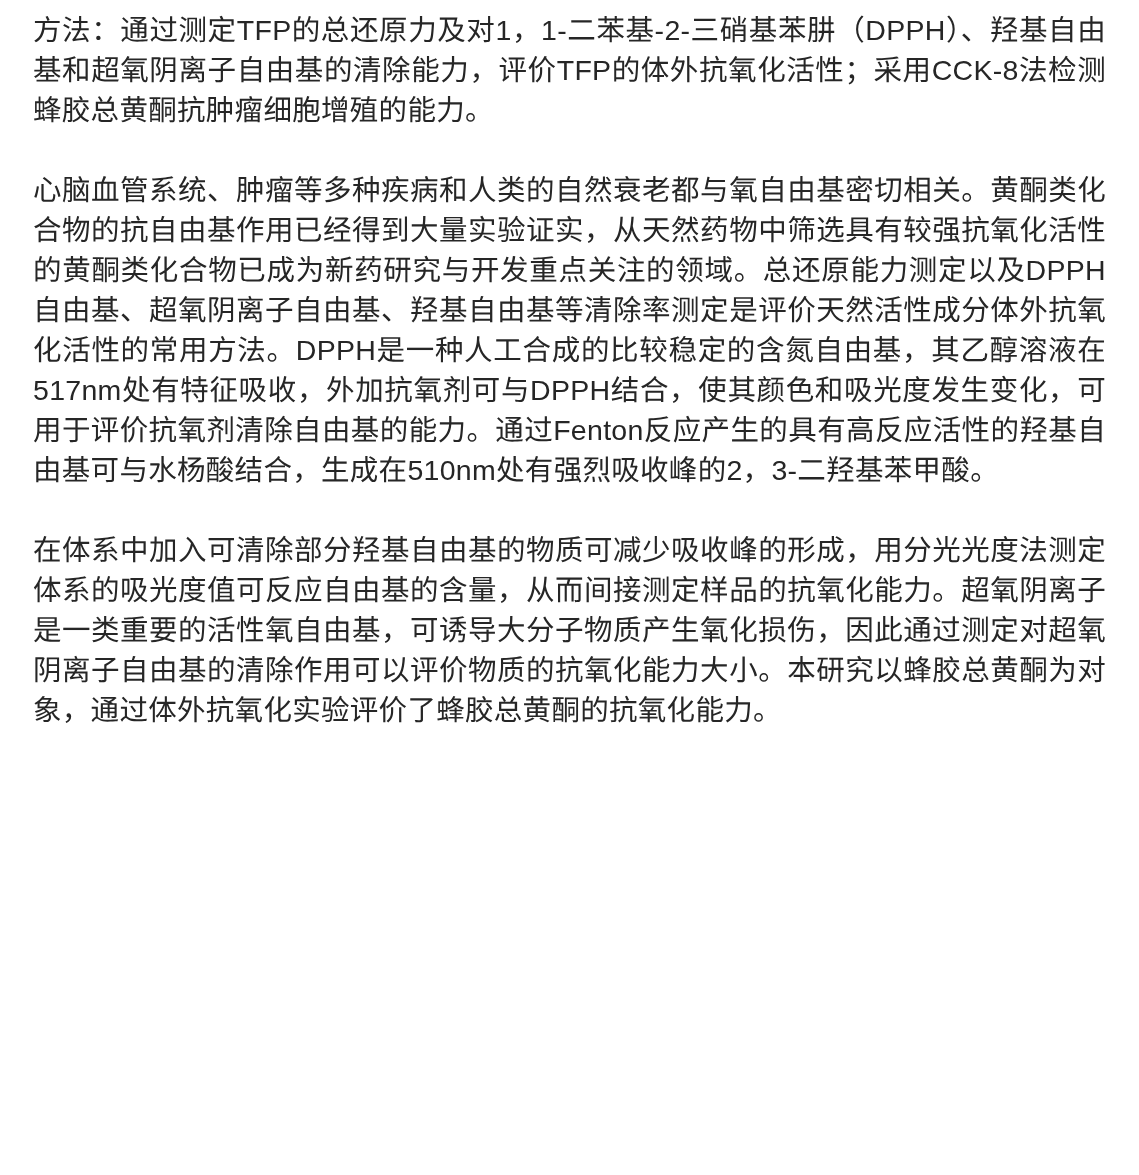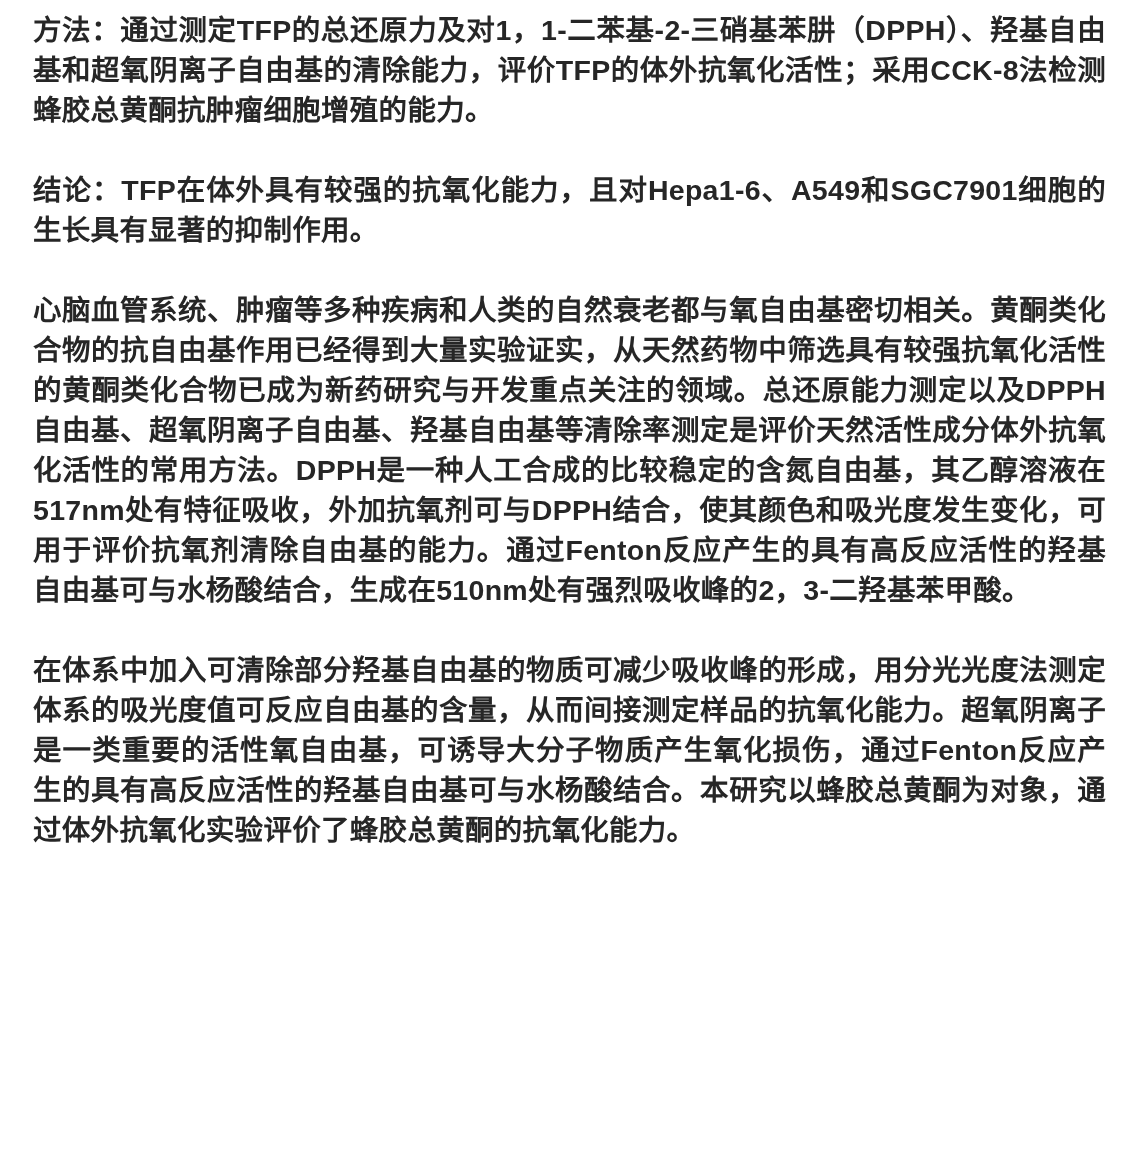--- a/index.html
+++ b/index.html
@@ -10,21 +10,20 @@
   body {
     width: 1139px;
     font-family: "Liberation Sans", "DejaVu Sans", sans-serif;
   }
   .doc {
     box-sizing: border-box;
     width: 1139px;
     min-height: 1175px;
     padding: 10px 33px 24px 33px;
     background: #ffffff;
-    font-weight: bold;
   }
   .doc p {
     margin: 0 0 40px 0;
     font-size: 28.5px;
     line-height: 40px;
     color: #262626;
     text-align: justify;
     text-justify: inter-ideograph;
     letter-spacing: 0.3px;
     word-break: break-all;
@@ -32,16 +31,15 @@
   }
   .doc p:last-child {
     margin-bottom: 0;
   }
 </style>
 </head>
 <body>
 
 <div class="doc">
   <p>方法：通过测定TFP的总还原力及对1，1-二苯基-2-三硝基苯肼（DPPH）、羟基自由基和超氧阴离子自由基的清除能力，评价TFP的体外抗氧化活性；采用CCK-8法检测蜂胶总黄酮抗肿瘤细胞增殖的能力。</p>
-  <p>结论：TFP在体外具有较强的抗氧化能力，且对Hepa1-6、A549和SGC7901细胞的生长具有显著的抑制作用。</p>
   <p>心脑血管系统、肿瘤等多种疾病和人类的自然衰老都与氧自由基密切相关。黄酮类化合物的抗自由基作用已经得到大量实验证实，从天然药物中筛选具有较强抗氧化活性的黄酮类化合物已成为新药研究与开发重点关注的领域。总还原能力测定以及DPPH自由基、超氧阴离子自由基、羟基自由基等清除率测定是评价天然活性成分体外抗氧化活性的常用方法。DPPH是一种人工合成的比较稳定的含氮自由基，其乙醇溶液在517nm处有特征吸收，外加抗氧剂可与DPPH结合，使其颜色和吸光度发生变化，可用于评价抗氧剂清除自由基的能力。通过Fenton反应产生的具有高反应活性的羟基自由基可与水杨酸结合，生成在510nm处有强烈吸收峰的2，3-二羟基苯甲酸。</p>
-  <p>在体系中加入可清除部分羟基自由基的物质可减少吸收峰的形成，用分光光度法测定体系的吸光度值可反应自由基的含量，从而间接测定样品的抗氧化能力。超氧阴离子是一类重要的活性氧自由基，可诱导大分子物质产生氧化损伤，通过Fenton反应产生的具有高反应活性的羟基自由基可与水杨酸结合。本研究以蜂胶总黄酮为对象，通过体外抗氧化实验评价了蜂胶总黄酮的抗氧化能力。</p>
+  <p>在体系中加入可清除部分羟基自由基的物质可减少吸收峰的形成，用分光光度法测定体系的吸光度值可反应自由基的含量，从而间接测定样品的抗氧化能力。超氧阴离子是一类重要的活性氧自由基，可诱导大分子物质产生氧化损伤，因此通过测定对超氧阴离子自由基的清除作用可以评价物质的抗氧化能力大小。本研究以蜂胶总黄酮为对象，通过体外抗氧化实验评价了蜂胶总黄酮的抗氧化能力。</p>
 </div>
 
 </body></html>

